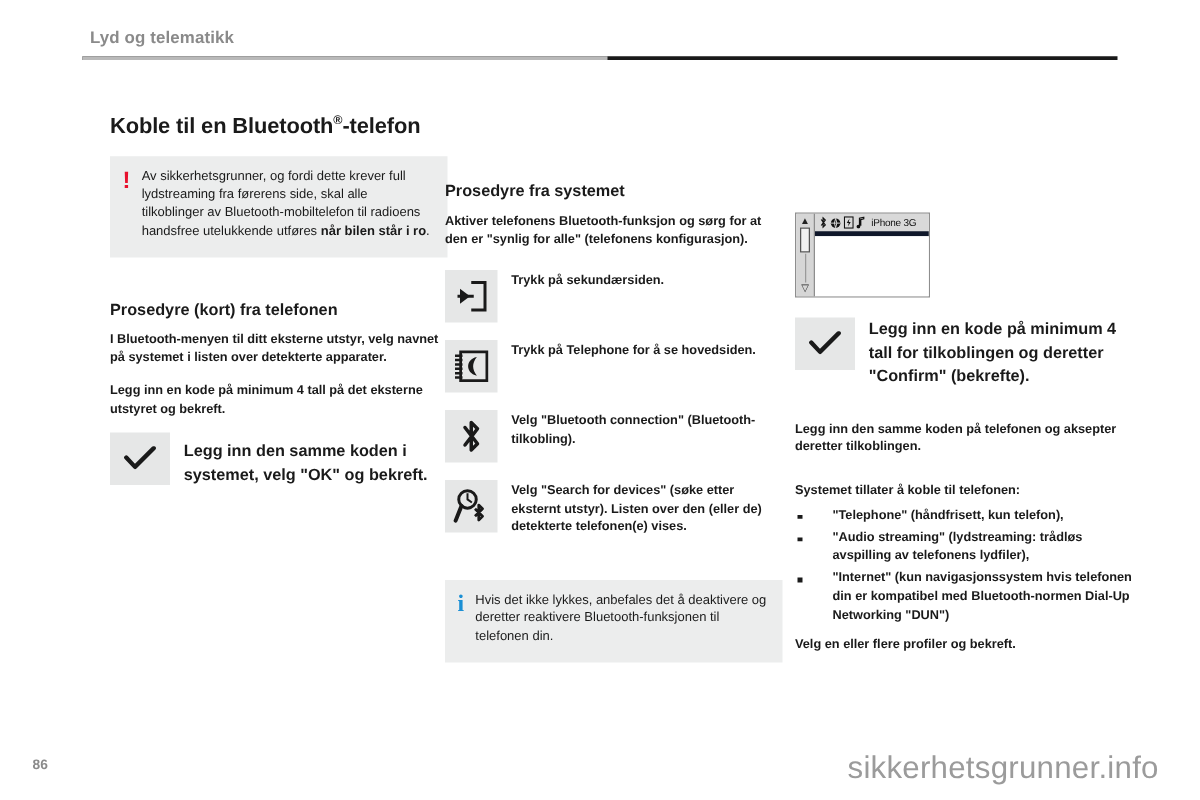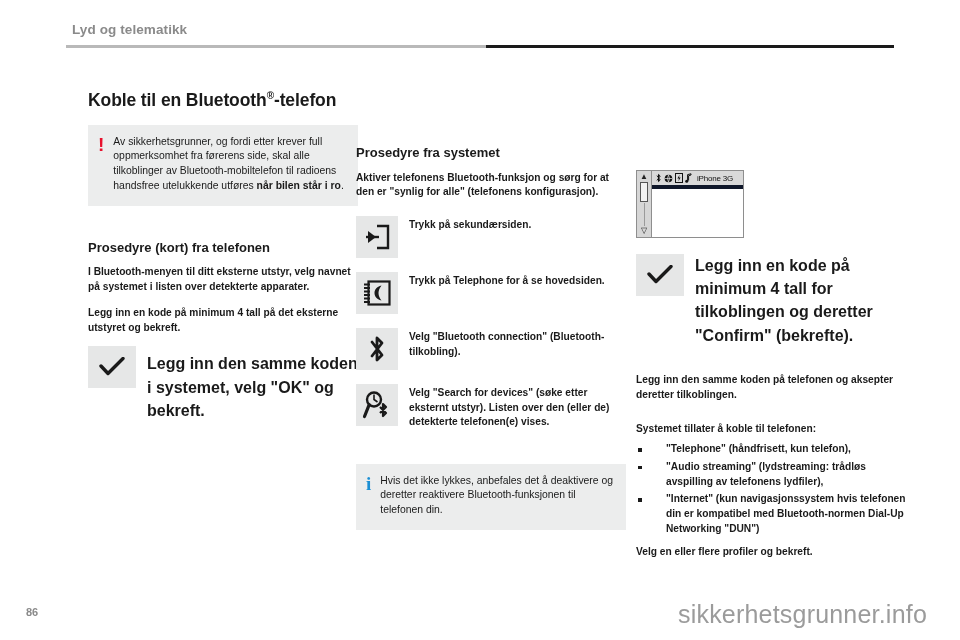--- a/index.html
+++ b/index.html
@@ -80,21 +80,21 @@
     line-height: 1.42; padding-top: 2px;
   }
 
   
   .check-row { display: flex; gap: 11px; align-items: flex-start; margin: 4px 0 12px; }
   .check-box {
     flex: 0 0 auto; width: 48px; height: 42px; background: #e6e7e7;
     display: flex; align-items: center; justify-content: center;
   }
   .check-text {
-    font-size: 16px; font-weight: bold; color: #1a1a1a;
+    font-size: 13px; font-weight: bold; color: #1a1a1a;
     line-height: 1.45; padding-top: 6px;
   }
 
   
   .screen-row { display: flex; gap: 11px; align-items: flex-start; margin-bottom: 16px; }
   .screen {
     flex: 0 0 auto; width: 108px; height: 68px;
     border: 1px solid #8e8e8e; background: #fff; display: flex;
     box-shadow: 0 0 0 1px #fff;
   }
@@ -149,21 +149,21 @@
   <div class="header-rule"></div>
   <div class="header-rule-left"></div>
   <div class="chapter-title">Lyd og telematikk</div>
 
   <div class="col col-1">
 
     <h1 class="section-title"><span>Koble til en Bluetooth</span><sup>®</sup><span>-telefon</span></h1>
 
     <div class="notice">
       <span class="bang">!</span>
-      <div class="notice-text"><span>Av sikkerhetsgrunner, og fordi etter krever full oppmerksomhet fra førerens side, skal alle tilkoblinger av Bluetooth-mobiltelefon til radioens handsfree utelukkende utføres </span><b>når bilen står i ro</b><span>.</span></div>
+      <div class="notice-text"><span>Av sikkerhetsgrunner, og fordi dette krever full lydstreaming fra førerens side, skal alle tilkoblinger av Bluetooth-mobiltelefon til radioens handsfree utelukkende utføres </span><b>når bilen står i ro</b><span>.</span></div>
     </div>
 
     <div class="spacer-sm"></div>
     <div style="height:28px"></div>
 
     <h2 class="sub-title">Prosedyre (kort) fra telefonen</h2>
     <p class="body">I Bluetooth-menyen til ditt eksterne utstyr, velg navnet på systemet i listen over detekterte apparater.</p>
     <p class="body">Legg inn en kode på minimum 4 tall på det eksterne utstyret og bekreft.</p>
 
     <div class="check-row">

